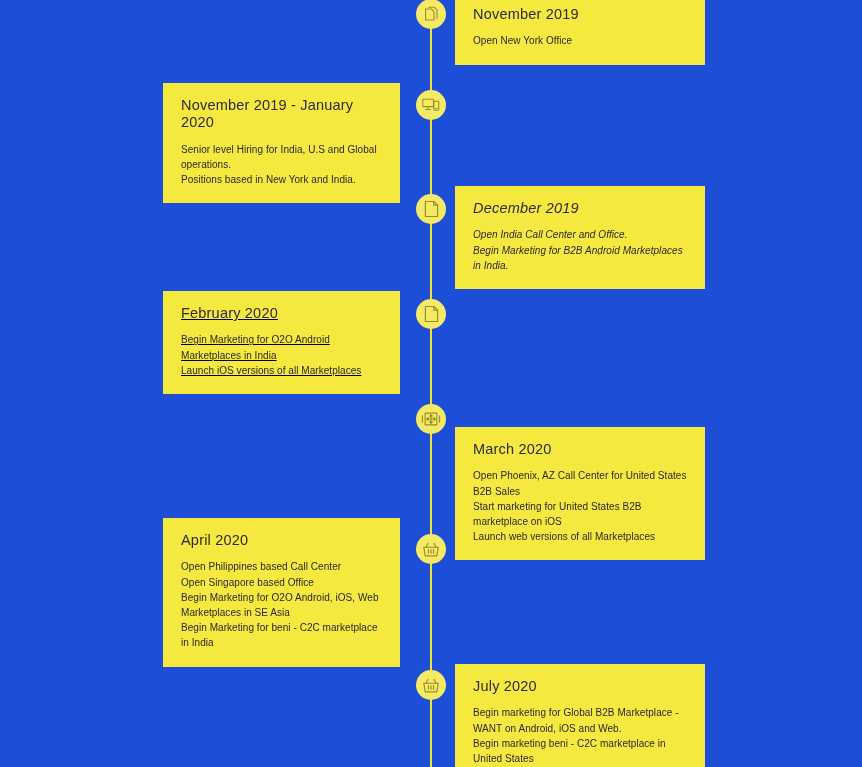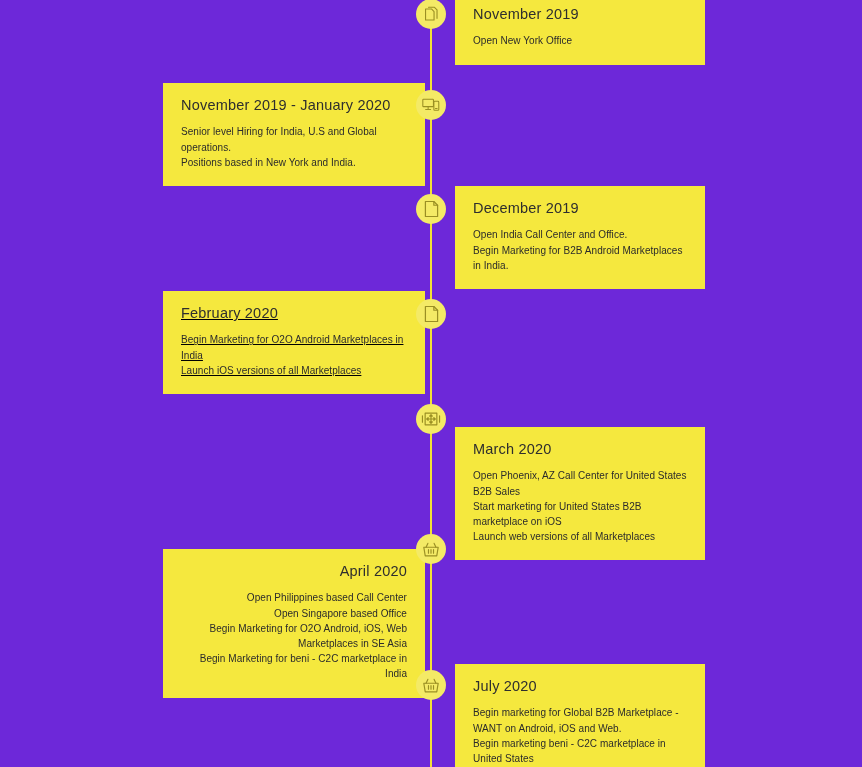--- a/index.html
+++ b/index.html
@@ -9,21 +9,21 @@
   }
   body {
     font-family: "Liberation Sans", sans-serif;
     -webkit-font-smoothing: antialiased;
   }
   #timeline-root {
     position: relative;
     width: 862px;
     height: 767px;
     overflow: hidden;
-    background: #6d28d9;
+    background: #1d4ed8;
   }
   
   #spine {
     position: absolute;
     left: 431px;
     top: 0;
     width: 2px;
     height: 767px;
     background: #f2e236;
     transform: translateX(-1px);
@@ -34,21 +34,21 @@
     width: 862px;
   }
   .card {
     position: absolute;
     background: #f5e83e;
     box-sizing: border-box;
     padding: 14px 18px 16px 18px;
   }
   .card.left {
     left: 163px;
-    width: 262px;
+    width: 237px;
   }
   .card.right {
     left: 455px;
     width: 250px;
   }
   .card-title {
     font-size: 14.5px;
     font-weight: 400;
     color: #2e2e2e;
     letter-spacing: 0.2px;
@@ -115,21 +115,21 @@
           <svg width="18" height="16" viewBox="0 0 22 18">
             <rect x="1" y="2" width="13" height="9" rx="0.8"></rect>
             <path d="M4.5 14.5h6"></path>
             <path d="M7.5 11v3.5"></path>
             <rect x="14.5" y="4.5" width="6" height="11" rx="1"></rect>
             <path d="M16.5 13.2h2"></path>
           </svg>
         </div>
       </div>
       <div class="tl-row">
-        <div class="card right" style="top: 186px; min-height: 84px;">
+        <div class="card right" style="top: 186px; min-height: 84px; font-style: italic;">
           <div class="card-title">December 2019</div>
           <div class="card-body">Open India Call Center and Office.
 Begin Marketing for B2B Android Marketplaces in India.</div>
         </div>
         <div class="node" style="top: 194px;">
           <svg width="15" height="18" viewBox="0 0 16 19">
             <path d="M1.5 1.5h9l4 4v12h-13z"></path>
             <path d="M10.5 1.5v4h4"></path>
           </svg>
         </div>
@@ -157,21 +157,21 @@
         <div class="node" style="top: 404px;">
           <svg width="20" height="18" viewBox="0 0 22 20">
             <rect x="4.5" y="3.5" width="13" height="13"></rect>
             <path d="M11 6.2v7.6M7.2 10h7.6"></path>
             <path d="M11 5.2l-1.5 1.6h3zM11 14.8l-1.5-1.6h3zM6.2 10l1.6-1.5v3zM15.8 10l-1.6-1.5v3z" fill="#9a8f23"></path>
             <path d="M1.5 6.5v7M20.5 6.5v7"></path>
           </svg>
         </div>
       </div>
       <div class="tl-row">
-        <div class="card left" style="top: 549px; min-height: 116px; text-align: right;">
+        <div class="card left" style="top: 518px; min-height: 116px;">
           <div class="card-title">April 2020</div>
           <div class="card-body">Open Philippines based Call Center
 Open Singapore based Office
 Begin Marketing for O2O Android, iOS, Web
 Marketplaces in SE Asia
 Begin Marketing for beni - C2C marketplace in India</div>
         </div>
         <div class="node" style="top: 534px;">
           <svg width="18" height="17" viewBox="0 0 20 18">
             <path d="M2 6.5h16l-1.6 9.5h-12.8z"></path>

